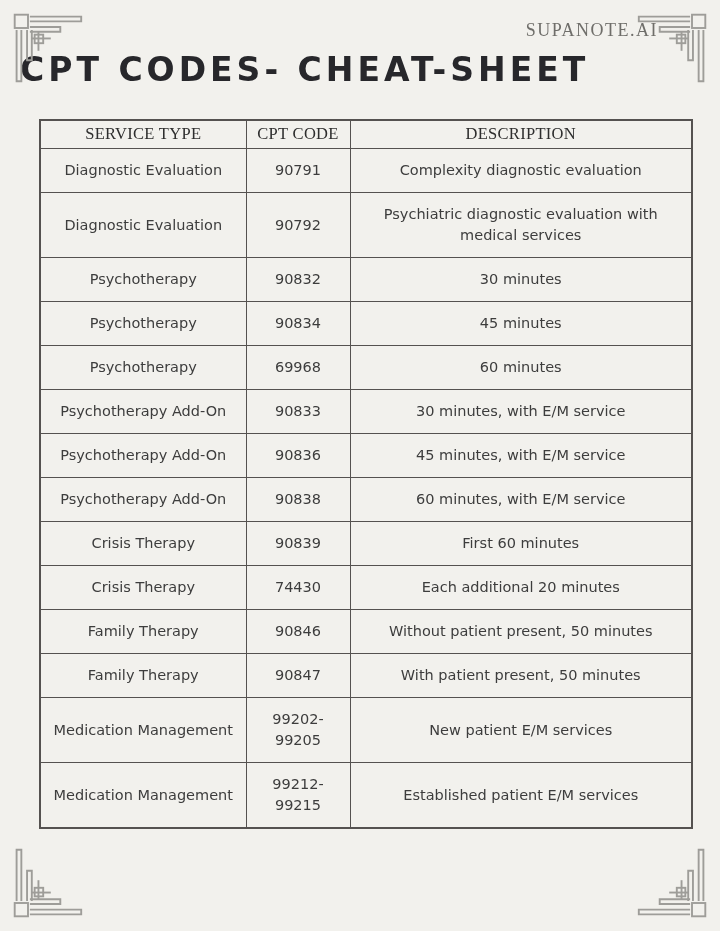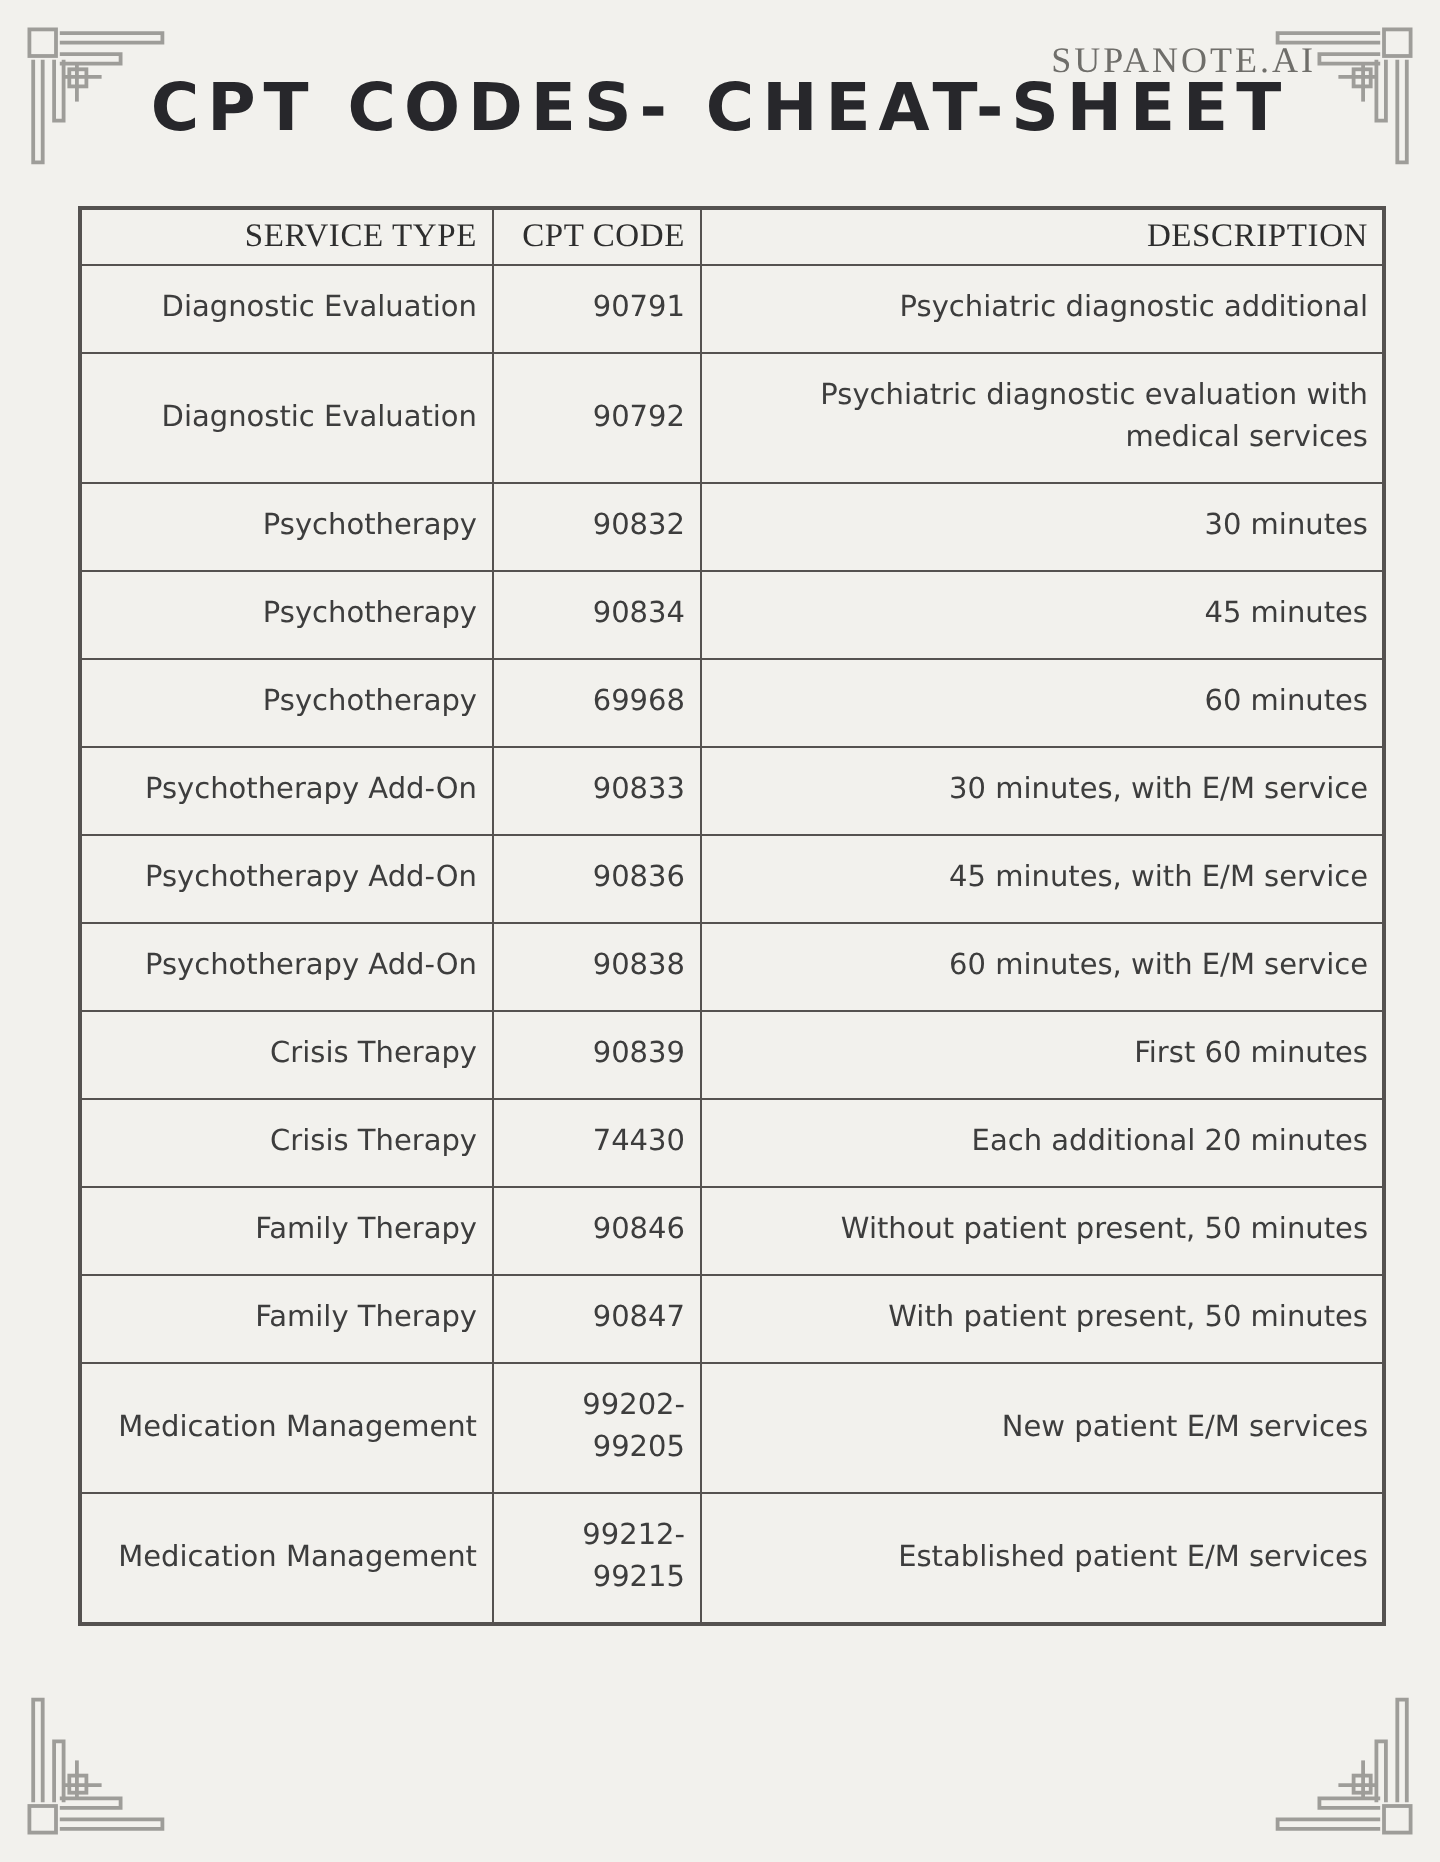--- a/index.html
+++ b/index.html
@@ -18,38 +18,38 @@
     font-family:"DejaVu Sans",sans-serif;
     position:relative;overflow:hidden;
   }
   .brand{
     position:absolute;top:20px;right:62px;
     font-family:"Liberation Serif",serif;
     font-size:18px;letter-spacing:1.5px;
     color:var(--color-brand-text);
   }
   .page-title{
-    margin:34px 20px 0;
-    text-align:center;
+    margin:50px 20px 0;
+    text-align:left;
     font-size:33px;font-weight:700;letter-spacing:4px;
     color:var(--color-title-text);
     font-family:"DejaVu Sans",sans-serif;
     white-space:nowrap;
   }
   table.cpt-table{
     margin:30px 0 0 39px;
     width:652px;
     border-collapse:collapse;
     table-layout:fixed;
     border:2px solid var(--color-border);
     background:transparent;
   }
   .cpt-table th,.cpt-table td{
     border:1.6px solid var(--color-border);
-    text-align:right;
+    text-align:center;
     vertical-align:middle;
     overflow:hidden;
   }
   .cpt-table th{
     font-family:"Liberation Serif",serif;
     font-weight:400;
     font-size:16.5px;
     letter-spacing:0.3px;
     color:var(--color-header-text);
     padding:3px 7px 4px;
@@ -123,21 +123,21 @@
     <tr>
       <th>SERVICE TYPE</th>
       <th>CPT CODE</th>
       <th>DESCRIPTION</th>
     </tr>
   </thead>
   <tbody>
       <tr>
         <td>Diagnostic Evaluation</td>
         <td>90791</td>
-        <td>Psychiatric diagnostic additional</td>
+        <td>Complexity diagnostic evaluation</td>
       </tr>
       <tr>
         <td>Diagnostic Evaluation</td>
         <td>90792</td>
         <td>Psychiatric diagnostic evaluation with medical services</td>
       </tr>
       <tr>
         <td>Psychotherapy</td>
         <td>90832</td>
         <td>30 minutes</td>

